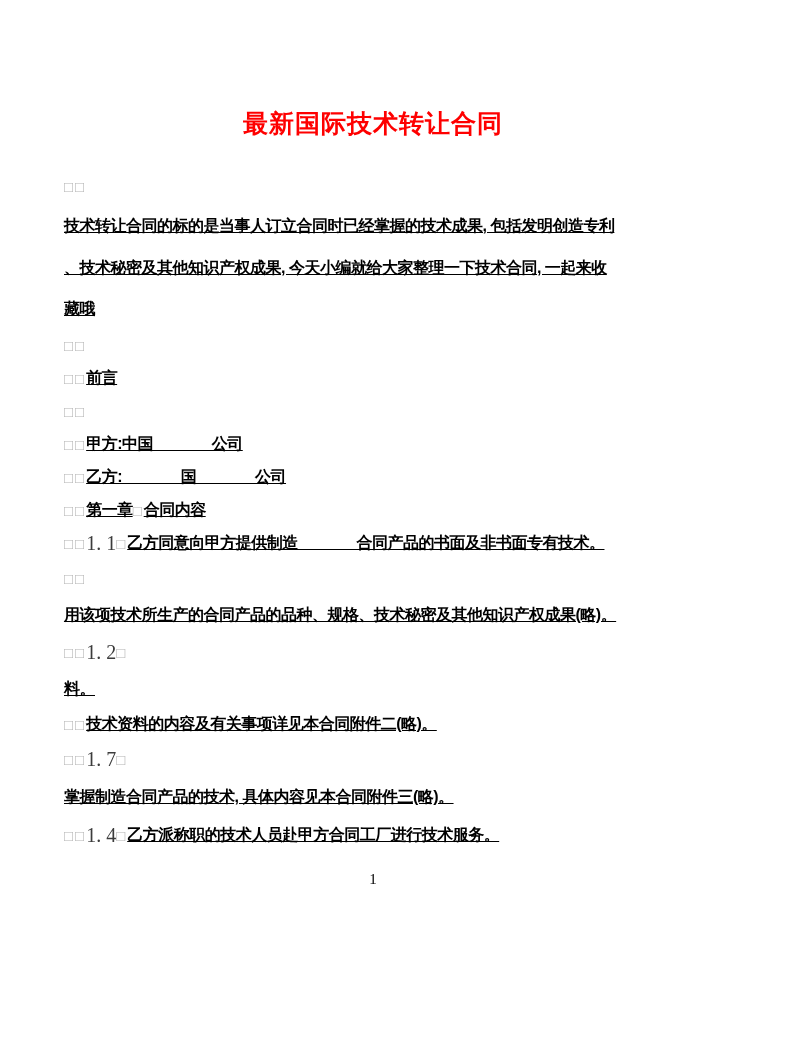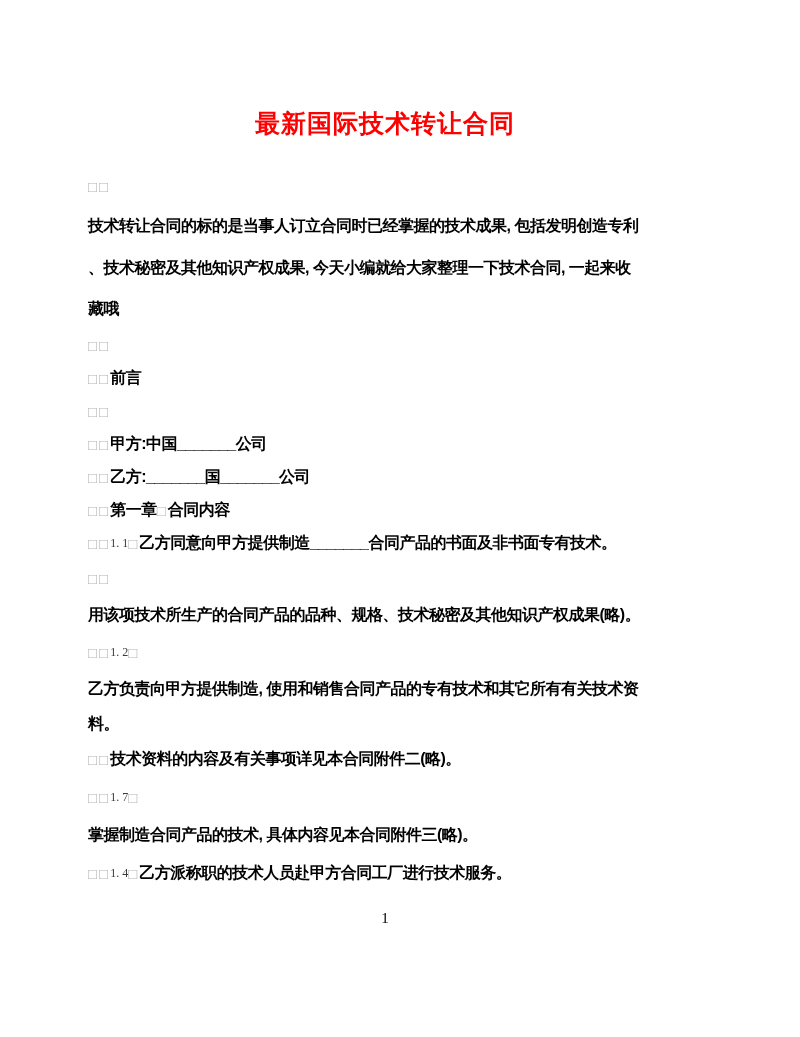--- a/index.html
+++ b/index.html
@@ -4,21 +4,21 @@
 <style>
   html,body{margin:0;padding:0;}
   body{
     width:800px;height:1037px;background:#ffffff;
     font-family:"Liberation Sans","DejaVu Sans",sans-serif;
     overflow:hidden;
   }
   .page{
     box-sizing:border-box;
     width:800px;height:1037px;
-    padding:108px 118px 0 88px;
+    padding:108px 118px 0 64px;
     background:#ffffff;
   }
   .doc-title{
     font-size:25px;
     font-weight:700;
     color:#fe0000;
     text-align:center;
     line-height:30px;
     letter-spacing:1px;
     white-space:pre;
@@ -47,24 +47,24 @@
   .seg-sq{
     color:#b4b4b4;
     font-weight:400;
     font-size:15px;
     letter-spacing:2px;
   }
   .seg-num{
     color:#3c3c3c;
     font-weight:400;
     font-family:"Liberation Serif","DejaVu Serif",serif;
-    font-size:12px;
+    font-size:20px;
     letter-spacing:0;
   }
-  .seg-b{color:#000000;}
+  .seg-b{color:#000000;text-decoration:underline;}
   .page-number{
     margin-top:12px;
     height:26px;
     line-height:26px;
     text-align:center;
     font-size:15px;
     font-weight:400;
     font-family:"Liberation Serif","DejaVu Serif",serif;
     color:#000000;
   }
@@ -83,21 +83,20 @@
       <div class="doc-line"><span class="seg-sq">□□</span></div>
       <div class="doc-line"><span class="seg-sq">□□</span><span class="seg-b">前言</span></div>
       <div class="doc-line"><span class="seg-sq">□□</span></div>
       <div class="doc-line"><span class="seg-sq">□□</span><span class="seg-b">甲方:中国_______公司</span></div>
       <div class="doc-line"><span class="seg-sq">□□</span><span class="seg-b">乙方:_______国_______公司</span></div>
       <div class="doc-line"><span class="seg-sq">□□</span><span class="seg-b">第一章</span><span class="seg-sq">□</span><span class="seg-b">合同内容</span></div>
       <div class="doc-line"><span class="seg-sq">□□</span><span class="seg-num">1. 1</span><span class="seg-sq">□</span><span class="seg-b">乙方同意向甲方提供制造_______合同产品的书面及非书面专有技术。</span></div>
       <div class="doc-line"><span class="seg-sq">□□</span></div>
       <div class="doc-line"><span class="seg-b">用该项技术所生产的合同产品的品种、规格、技术秘密及其他知识产权成果(略)。</span></div>
       <div class="doc-line"><span class="seg-sq">□□</span><span class="seg-num">1. 2</span><span class="seg-sq">□</span></div>
-      <div class="doc-line"><span class="seg-b">乙方负责向甲方提供制造, 使用和销售合同产品的专有技术和其它所有有关技术资</span></div>
       <div class="doc-line"><span class="seg-b">料。</span></div>
       <div class="doc-line"><span class="seg-sq">□□</span><span class="seg-b">技术资料的内容及有关事项详见本合同附件二(略)。</span></div>
       <div class="doc-line"><span class="seg-sq">□□</span><span class="seg-num">1. 7</span><span class="seg-sq">□</span></div>
       <div class="doc-line"><span class="seg-b">掌握制造合同产品的技术, 具体内容见本合同附件三(略)。</span></div>
       <div class="doc-line"><span class="seg-sq">□□</span><span class="seg-num">1. 4</span><span class="seg-sq">□</span><span class="seg-b">乙方派称职的技术人员赴甲方合同工厂进行技术服务。</span></div>
     </div>
 
   <div class="page-number">1</div>
 </div>
 

